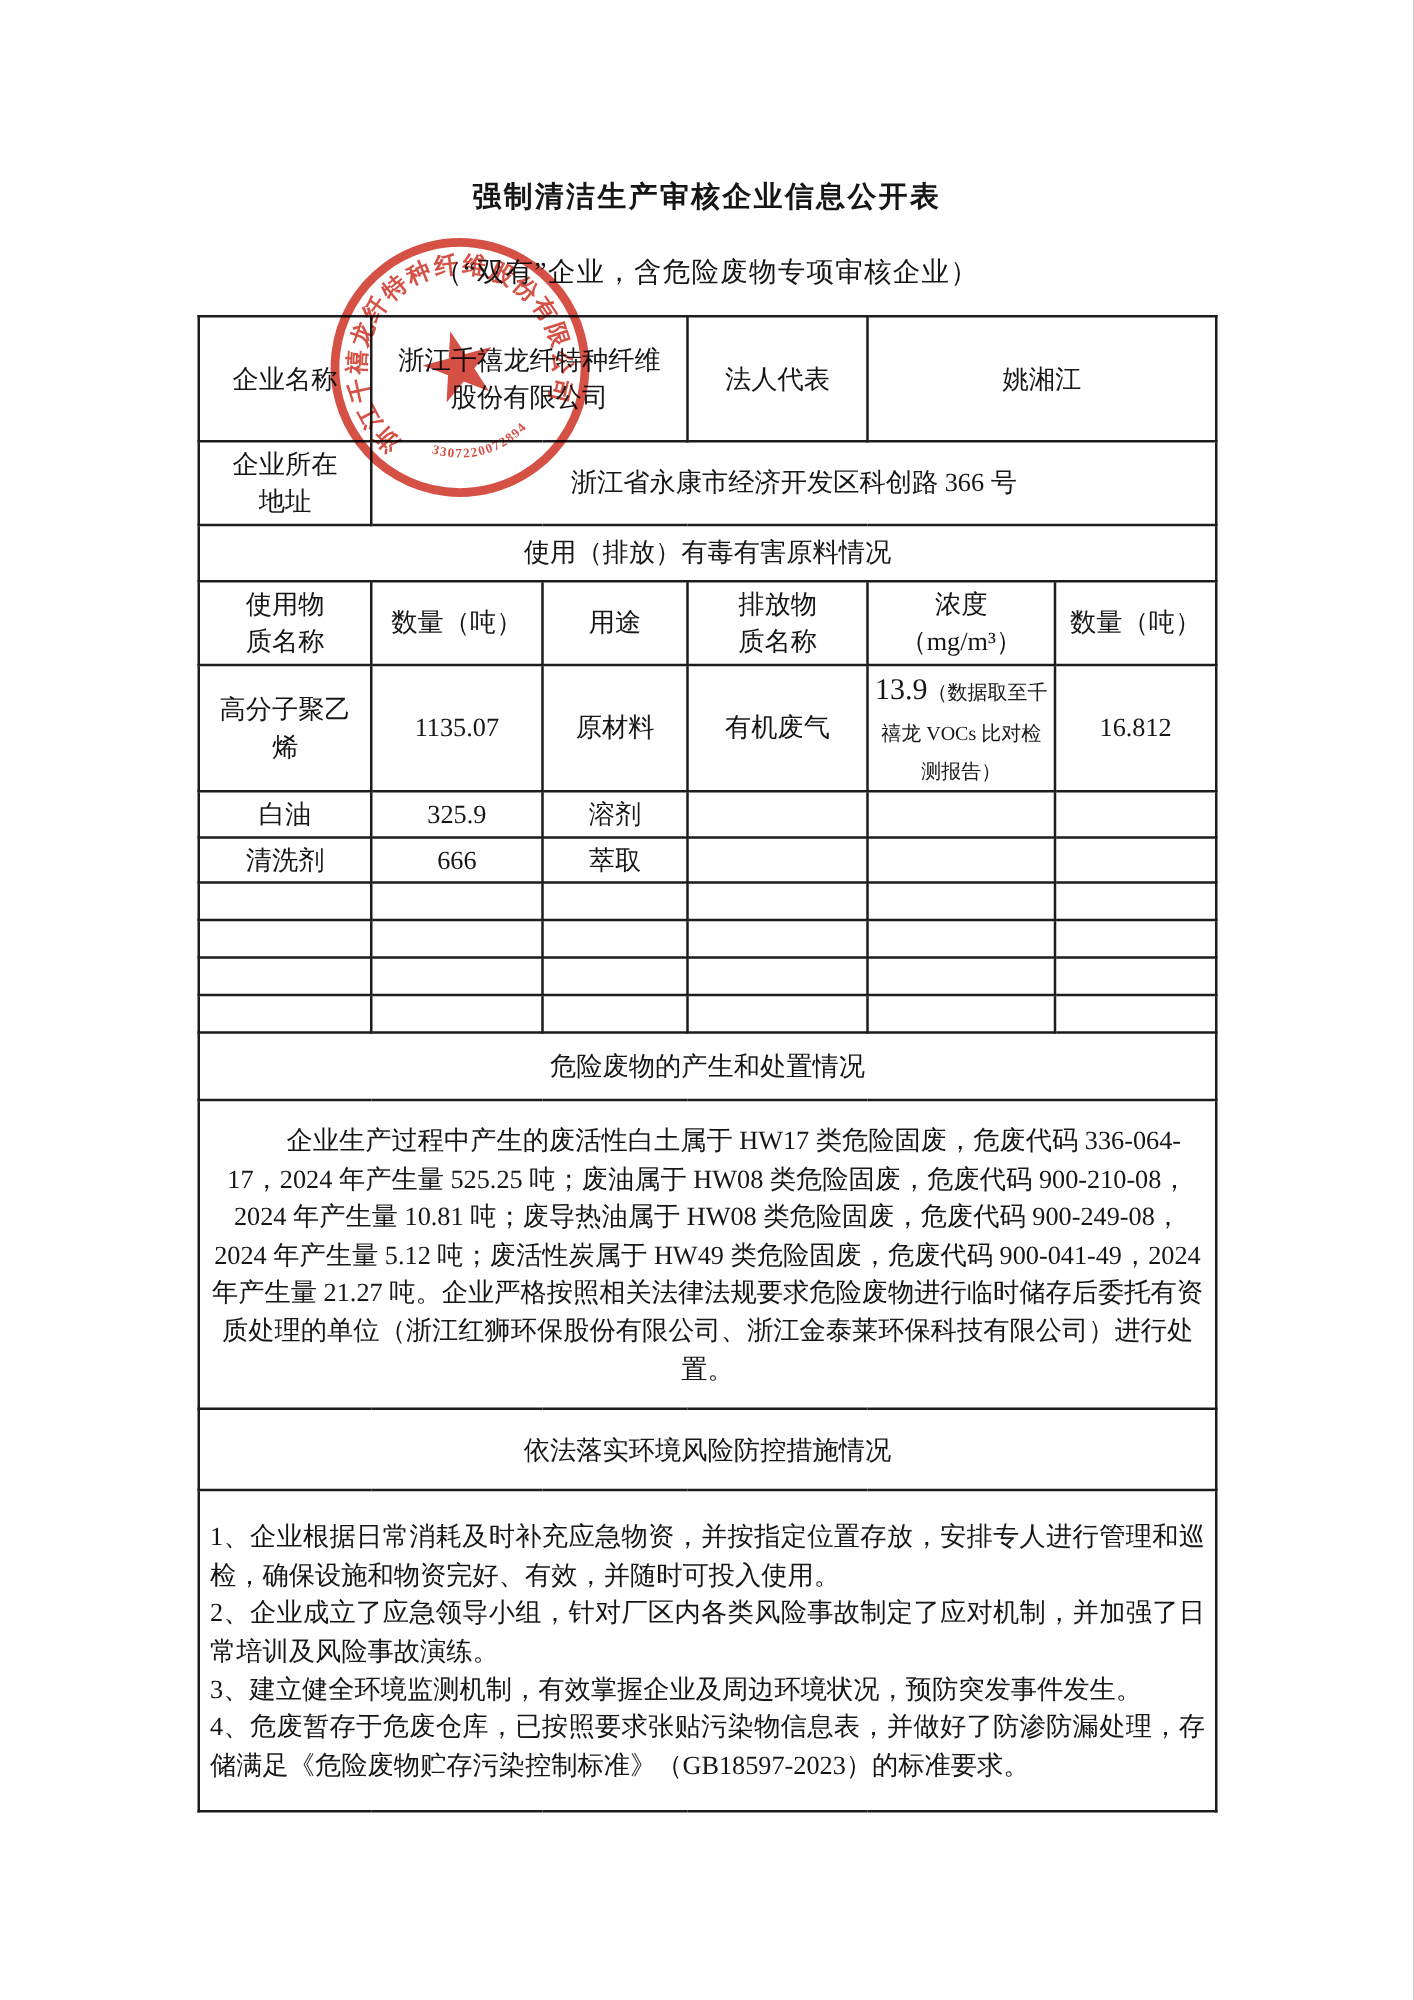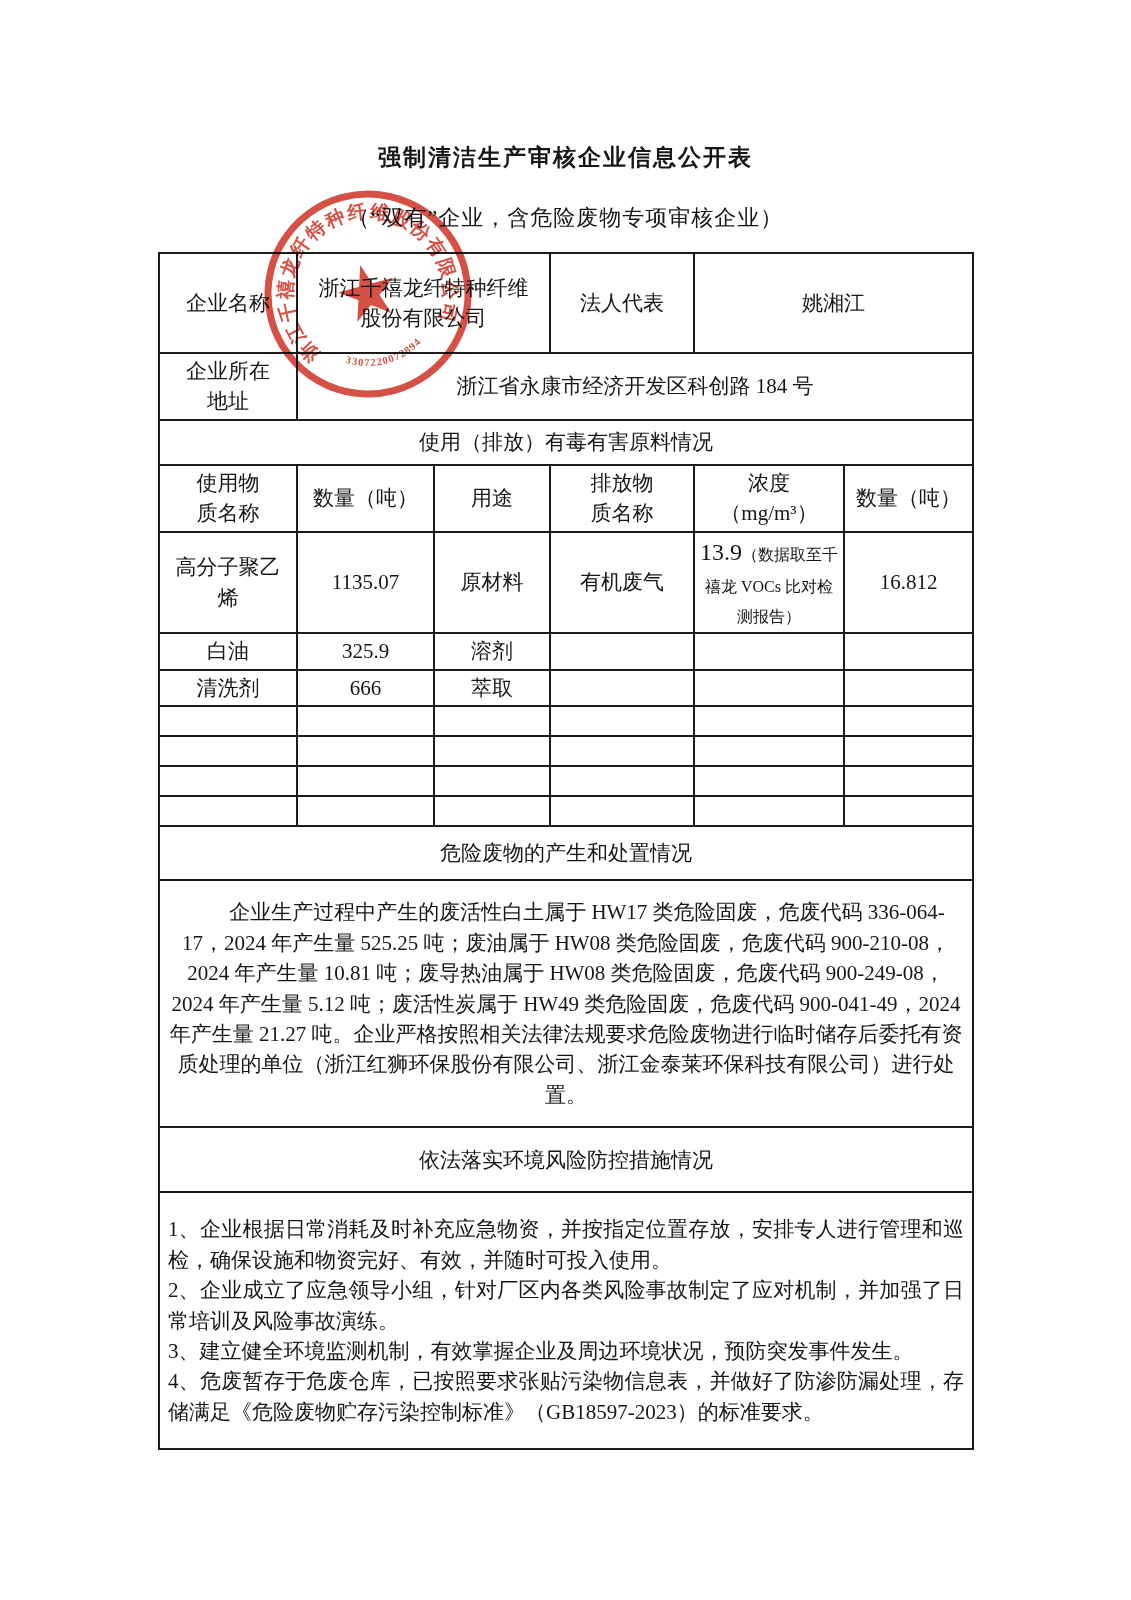--- a/index.html
+++ b/index.html
@@ -121,21 +121,21 @@
       <td>企业名称</td>
       <td colspan="2" class="prewrap">浙江千禧龙纤特种纤维
 股份有限公司</td>
       <td>法人代表</td>
       <td colspan="2">姚湘江</td>
     </tr>
 
     <tr class="r-b">
       <td class="prewrap">企业所在
 地址</td>
-      <td colspan="5">浙江省永康市经济开发区科创路 184 号</td>
+      <td colspan="5">浙江省永康市经济开发区科创路 366 号</td>
     </tr>
 
     <tr class="r-c">
       <td colspan="6">使用（排放）有毒有害原料情况</td>
     </tr>
 
     <tr class="r-d">
       <td class="prewrap">使用物
 质名称</td>
       <td>数量（吨）</td>

